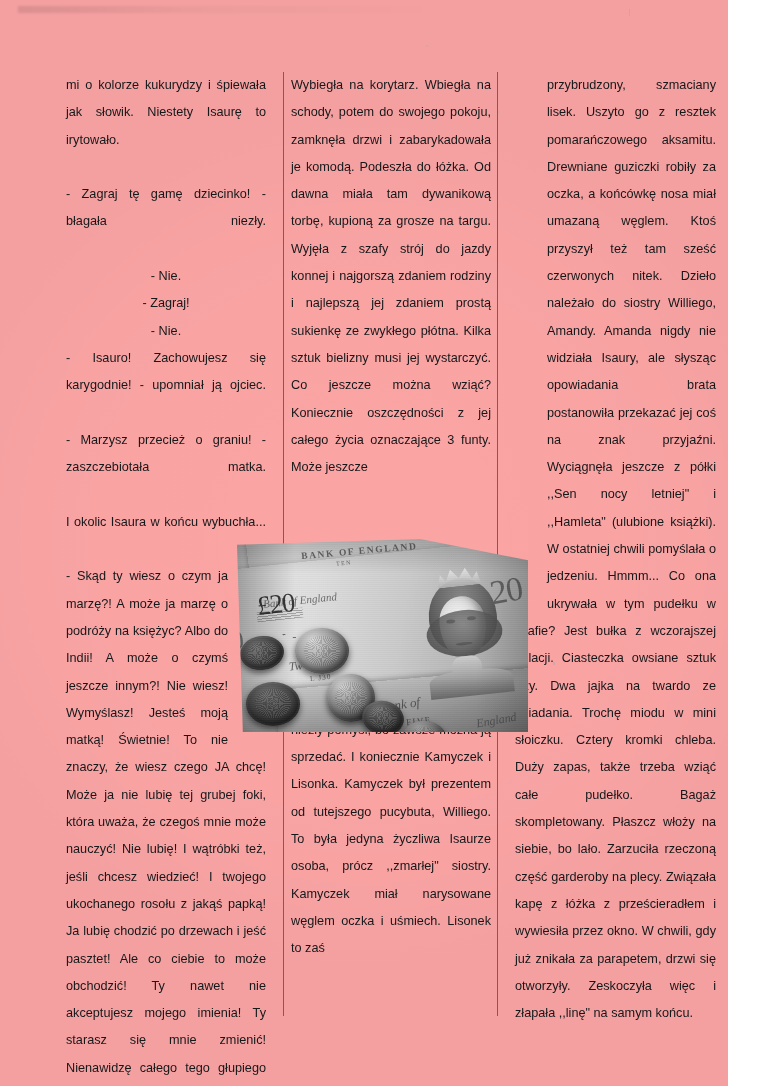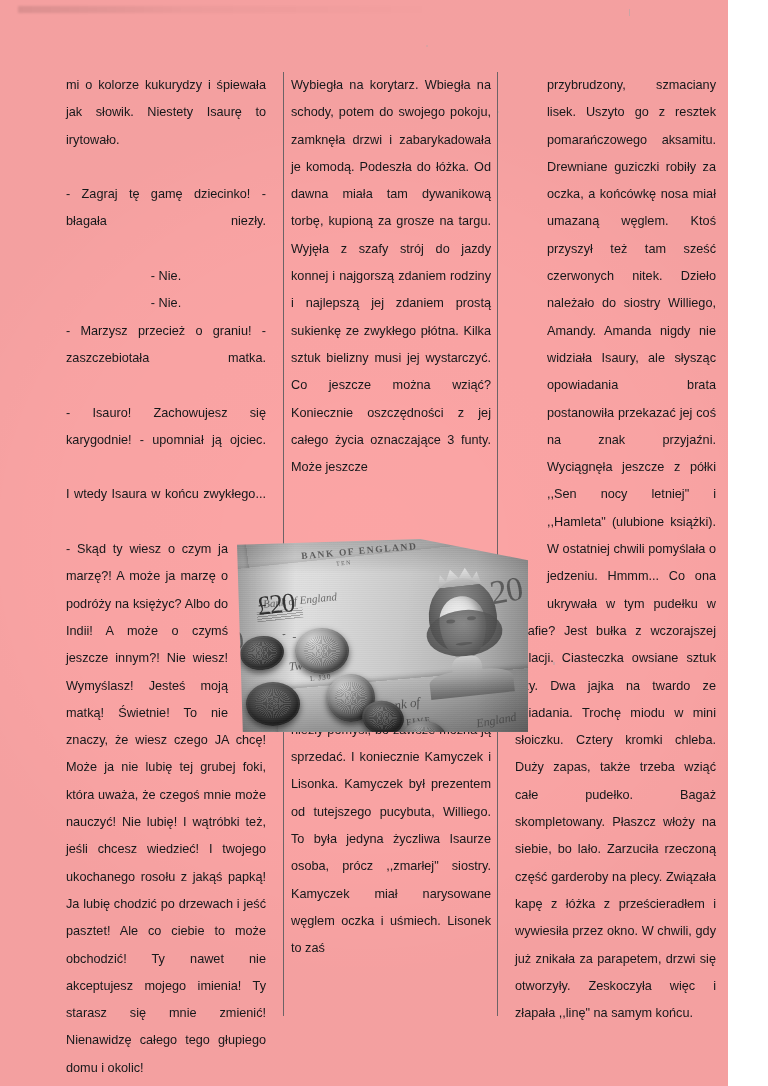--- a/index.html
+++ b/index.html
@@ -377,24 +377,25 @@
 
   <div class="rule rule-1"></div>
   <div class="rule rule-2"></div>
 
   <div class="columns">
 
     <div class="col col-1">
       <p class="force-just">mi o kolorze kukurydzy i śpiewała jak słowik. Niestety Isaurę to irytowało.</p>
       <p class="force-just">- Zagraj tę gamę dziecinko! - błagała niezły.</p>
       <p class="ragged">- Nie.</p>
+      <p class="ragged">- Zagraj!</p>
       <p class="ragged">- Nie.</p>
+      <p class="force-just">- Isauro! Zachowujesz się karygodnie! - upomniał ją ojciec.</p>
       <p class="force-just">- Marzysz przecież o graniu! - zaszczebiotała matka.</p>
-      <p class="force-just">- Isauro! Zachowujesz się karygodnie! - upomniał ją ojciec.</p>
-      <p class="force-just"> I wtedy Isaura w końcu zwykłego...</p>
+      <p class="force-just"> I okolic Isaura w końcu wybuchła...</p>
       <p style="shape-outside: polygon(100% 0, 100% 100%, 0 100%, 0 0); "><span style="float: right; width: 38px; height: 164px; shape-outside: inset(0px);"></span>- Skąd ty wiesz o czym ja marzę?! A może ja marzę o podróży na księżyc? Albo do Indii! A może o czymś jeszcze innym?! Nie wiesz! Wymyślasz! Jesteś moją matką! Świetnie! To nie znaczy, że wiesz czego JA chcę! Może ja nie lubię tej grubej foki, która uważa, że czegoś mnie może nauczyć! Nie lubię! I wątróbki też, jeśli chcesz wiedzieć! I twojego ukochanego rosołu z jakąś papką! Ja lubię chodzić po drzewach i jeść pasztet! Ale co ciebie to może obchodzić! Ty nawet nie akceptujesz mojego imienia! Ty starasz się mnie zmienić! Nienawidzę całego tego głupiego domu i okolic!</p>
     </div>
 
     <div class="col col-2">
       <p>Wybiegła na korytarz. Wbiegła na schody, potem do swojego pokoju, zamknęła drzwi i zabarykadowała je komodą. Podeszła do łóżka. Od dawna miała tam dywanikową torbę, kupioną za grosze na targu. Wyjęła z szafy strój do jazdy konnej i najgorszą zdaniem rodziny i najlepszą jej zdaniem prostą sukienkę ze zwykłego płótna. Kilka sztuk bielizny musi jej wystarczyć. Co jeszcze można wziąć? Koniecznie oszczędności z jej całego życia oznaczające 3 funty. Może jeszcze</p>
       <div style="height:208px;"></div>
       <p>bursztynową broszkę od taty? To niezły pomysł, bo zawsze można ją sprzedać. I koniecznie Kamyczek i Lisonka. Kamyczek był prezentem od tutejszego pucybuta, Williego. To była jedyna życzliwa Isaurze osoba, prócz ,,zmarłej" siostry. Kamyczek miał narysowane węglem oczka i uśmiech. Lisonek to zaś</p>
     </div>
 
     <div class="col col-3">

